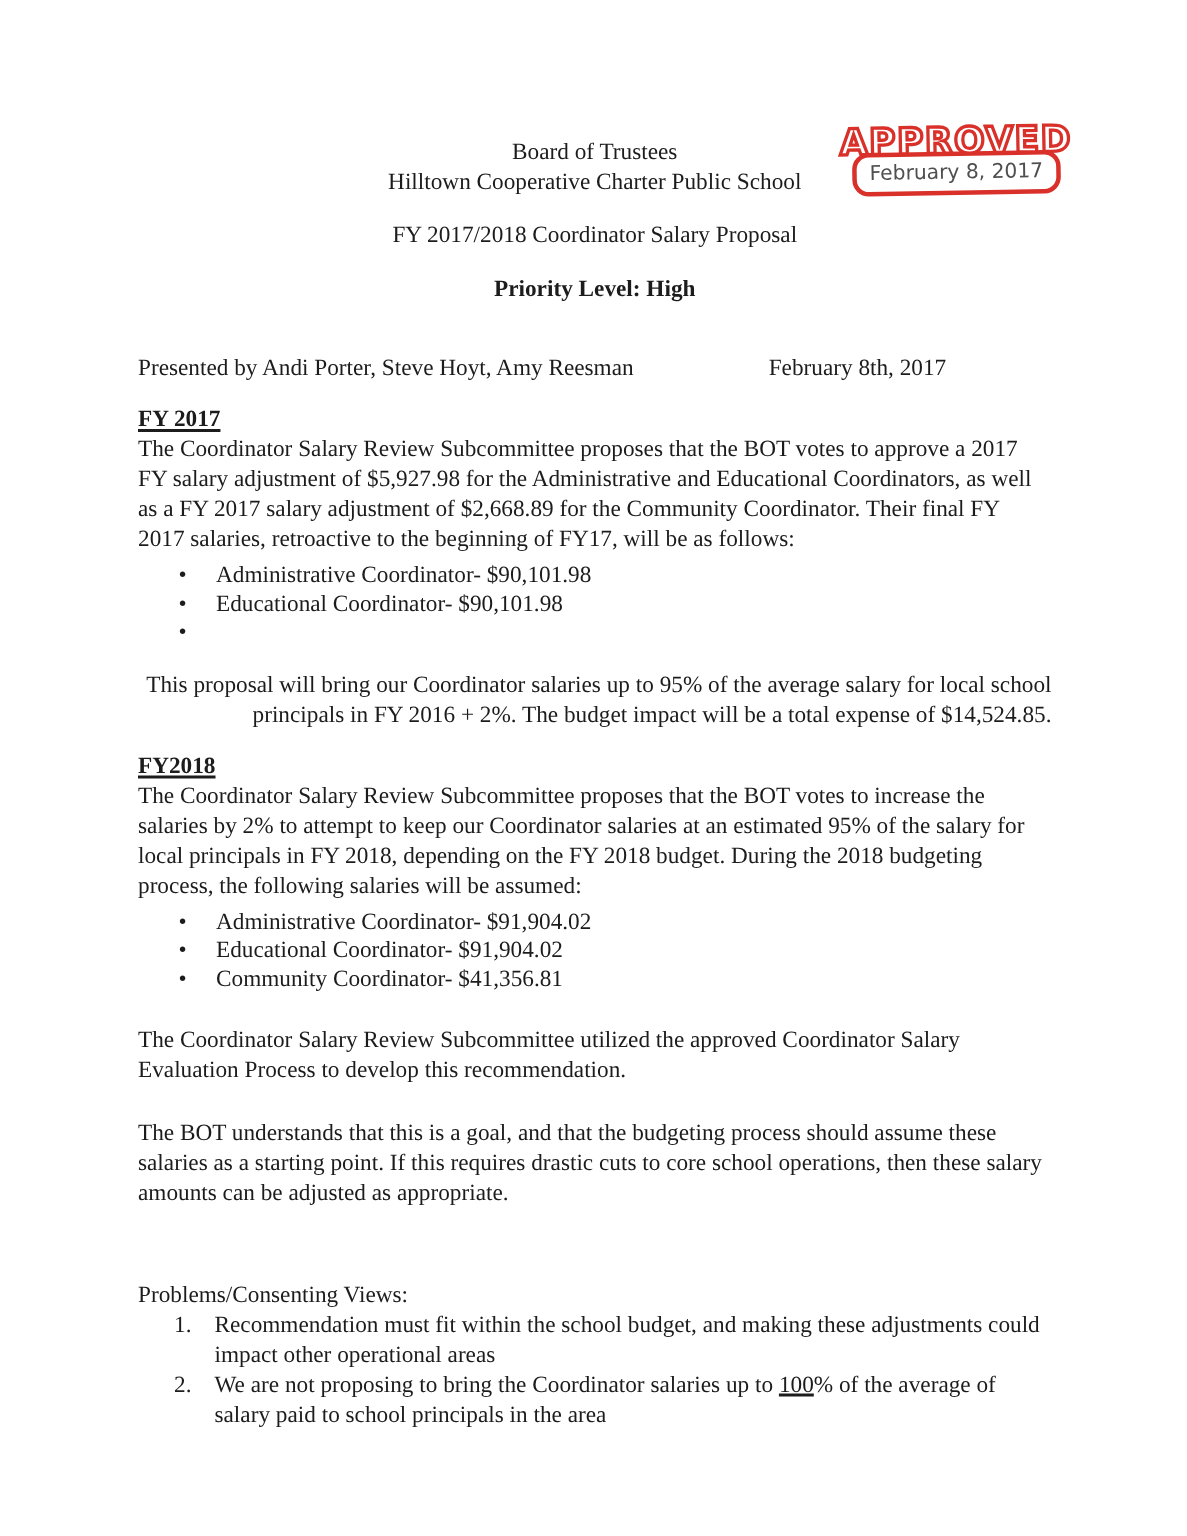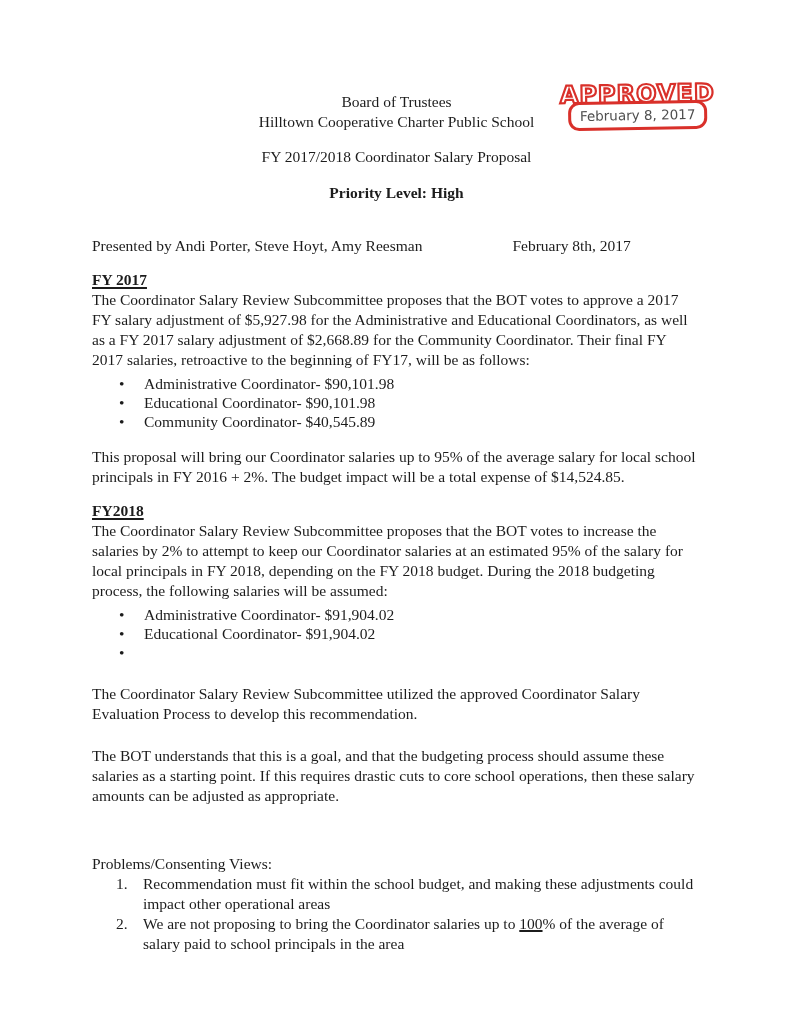--- a/index.html
+++ b/index.html
@@ -43,21 +43,21 @@
   .bullet-list { margin: 4px 0 0 0; }
   .bullet-item {
     display: flex;
     line-height: 19px;
   }
   .bullet-dot {
     width: 25px;
     padding-left: 27px;
     flex: none;
   }
-  .fy2017-summary { margin-top: 16px; }
+  .fy2017-summary { margin-top: 16px; text-align: right; }
   .fy2018-section { margin-top: 14px; }
   .note-para { margin-top: 22px; }
   .problems-block { margin-top: 48px; }
   .num-list { margin-top: 0; }
   .num-item {
     display: flex;
   }
   .num-label {
     width: 27px;
     padding-left: 24px;
@@ -140,40 +140,40 @@
         <div class="bullet-item">
           <span class="bullet-dot">•</span>
           <span>Administrative Coordinator- $90,101.98</span>
         </div>
         <div class="bullet-item">
           <span class="bullet-dot">•</span>
           <span>Educational Coordinator- $90,101.98</span>
         </div>
         <div class="bullet-item">
           <span class="bullet-dot">•</span>
-          <span>Community Coordinator- $40,545.89</span>
         </div>
       </div>
       <p class="para fy2017-summary">This proposal will bring our Coordinator salaries up to 95% of the average salary for local school principals in FY 2016 + 2%. The budget impact will be a total expense of $14,524.85.</p>
     </div>
 
     <div class="fy2018-section">
       <div class="section-heading">FY2018</div>
       <p class="para">The Coordinator Salary Review Subcommittee proposes that the BOT votes to increase the salaries by 2% to attempt to keep our Coordinator salaries at an estimated 95% of the salary for local principals in FY 2018, depending on the FY 2018 budget. During the 2018 budgeting process, the following salaries will be assumed:</p>
       <div class="bullet-list">
         <div class="bullet-item">
           <span class="bullet-dot">•</span>
           <span>Administrative Coordinator- $91,904.02</span>
         </div>
         <div class="bullet-item">
           <span class="bullet-dot">•</span>
           <span>Educational Coordinator- $91,904.02</span>
         </div>
         <div class="bullet-item">
           <span class="bullet-dot">•</span>
+          <span>Community Coordinator- $41,356.81</span>
         </div>
       </div>
       <p class="para note-para">The Coordinator Salary Review Subcommittee utilized the approved Coordinator Salary Evaluation Process to develop this recommendation.</p>
       <p class="para note-para">The BOT understands that this is a goal, and that the budgeting process should assume these salaries as a starting point. If this requires drastic cuts to core school operations, then these salary amounts can be adjusted as appropriate.</p>
     </div>
 
     <div class="problems-block">
       <div>Problems/Consenting Views:</div>
       <div class="num-list">
         <div class="num-item">

